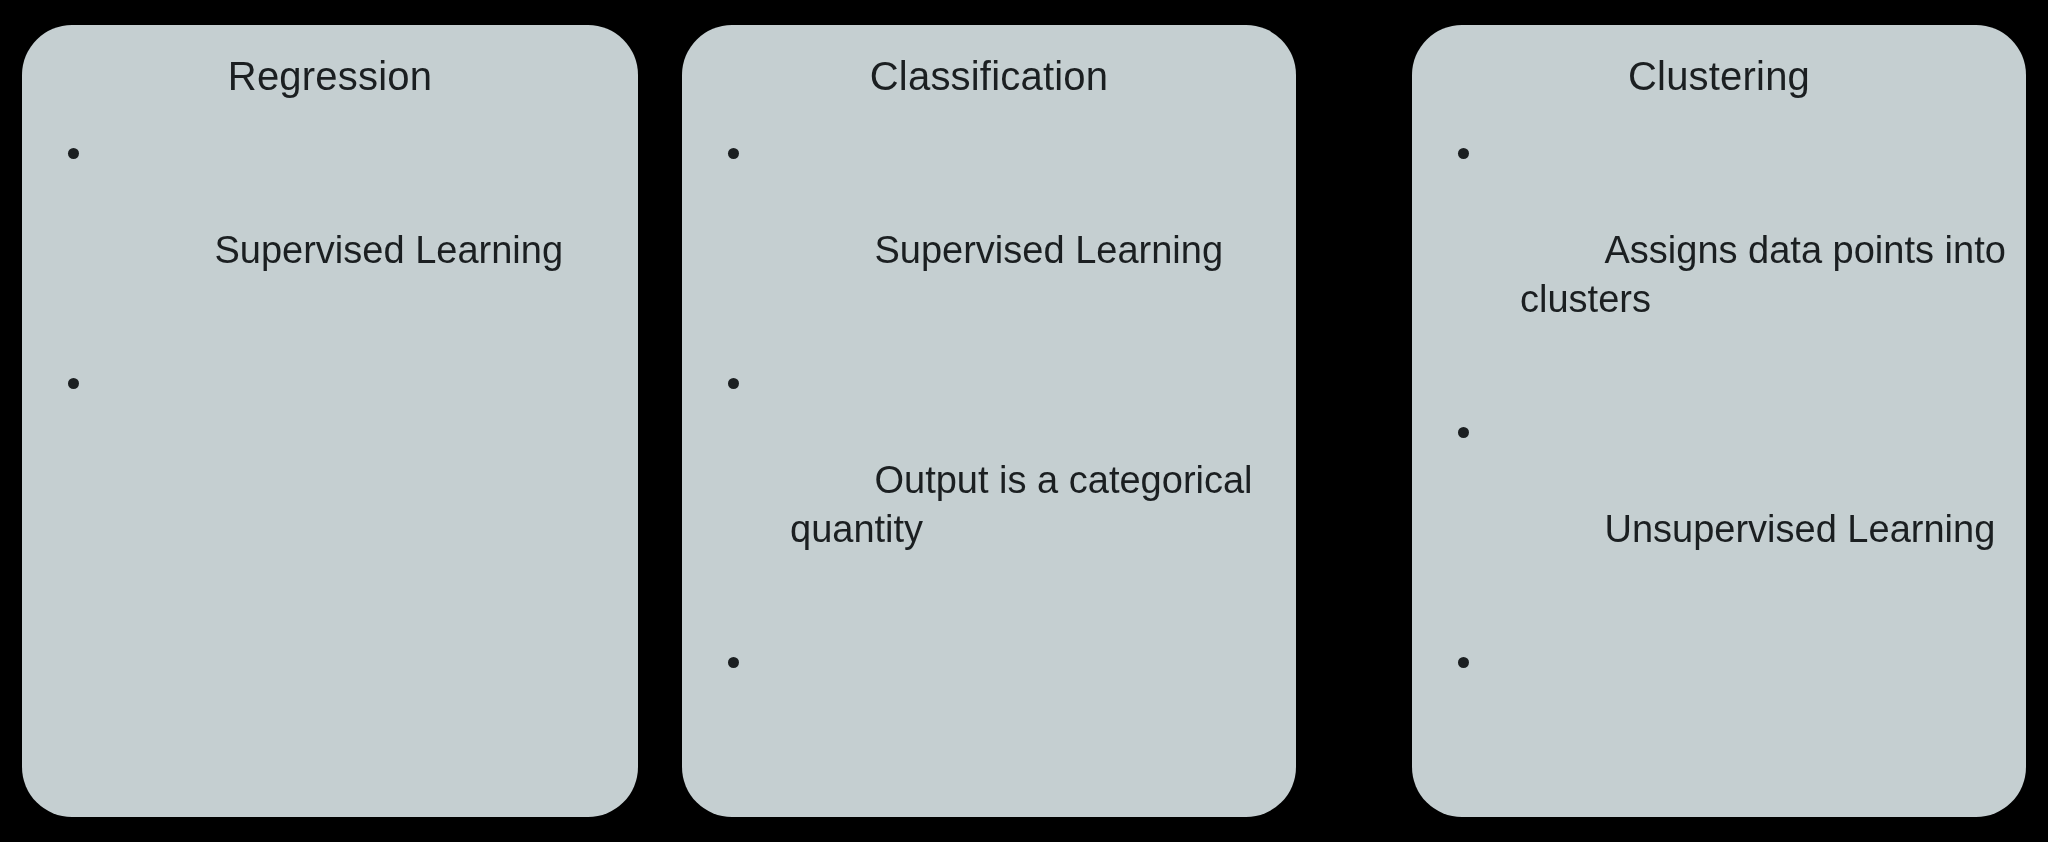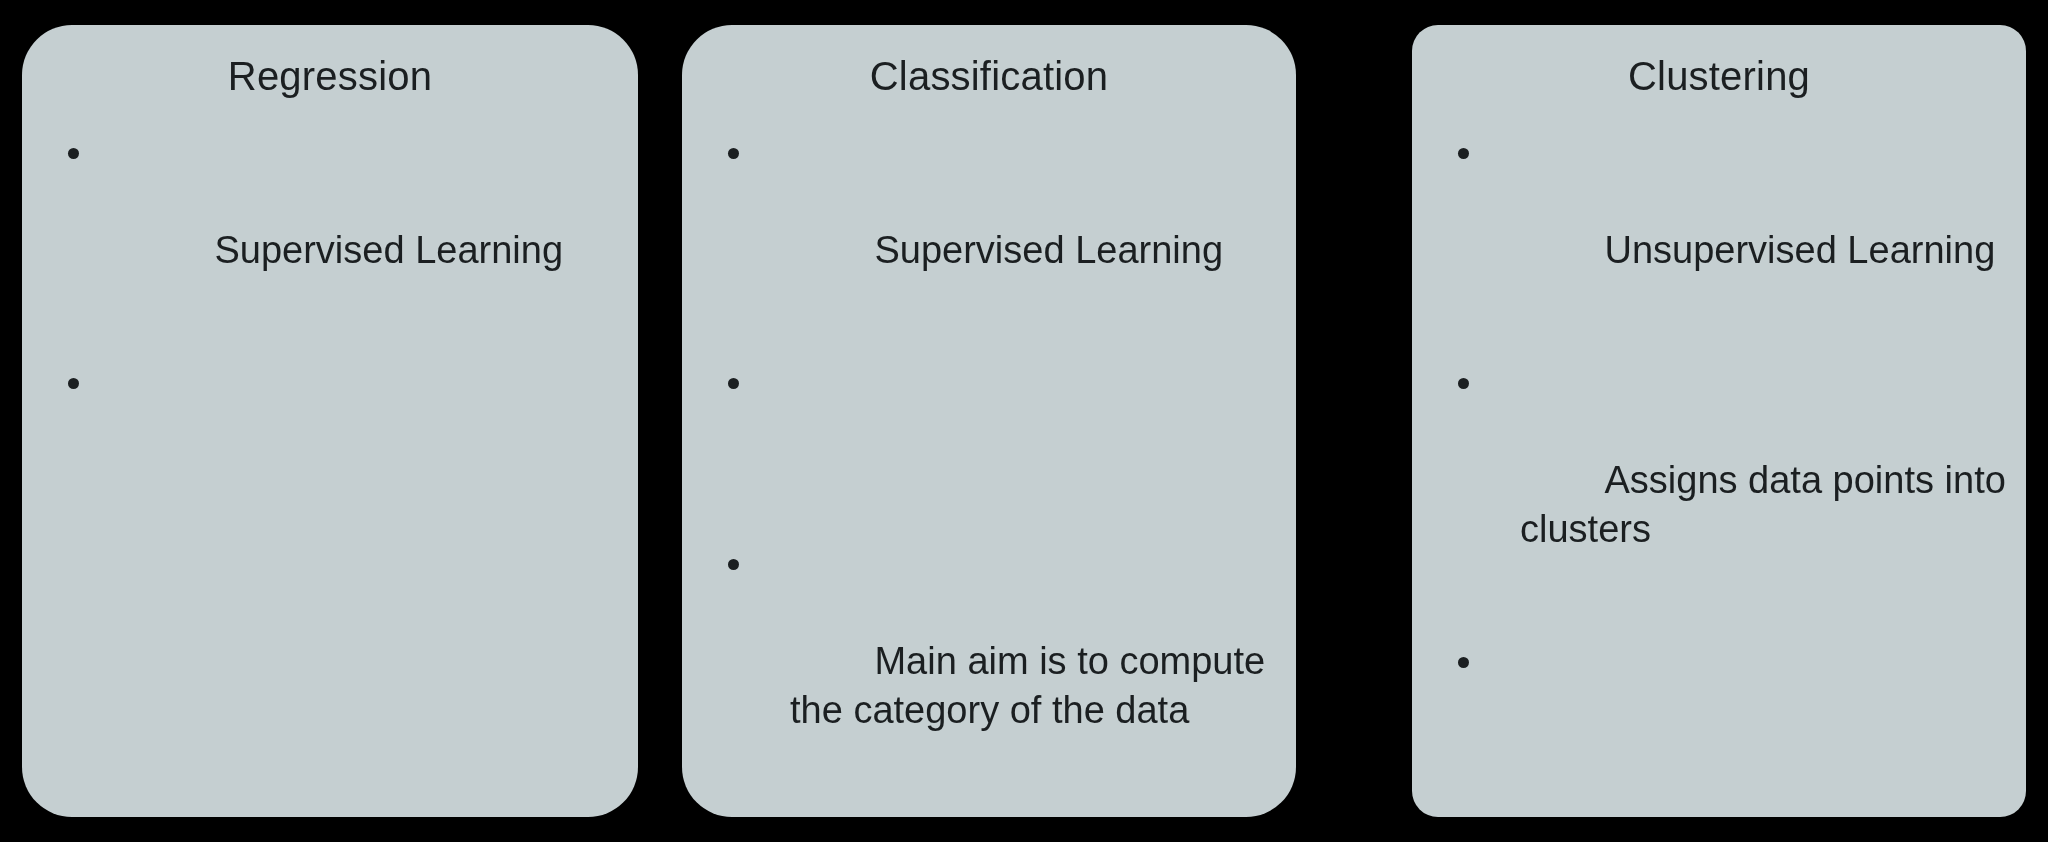--- a/index.html
+++ b/index.html
@@ -27,21 +27,21 @@
     height: 792px;
     background: #c5cfd1;
     border-radius: 50px;
     box-sizing: border-box;
     overflow: hidden;
   }
 
   
   .card-regression     { left: 22px;   width: 616px; }
   .card-classification { left: 682px;  width: 614px; }
-  .card-clustering     { left: 1412px; width: 614px; border-radius: 26px; }
+  .card-clustering     { left: 1412px; width: 614px; }
 
   .card-title {
     text-align: center;
     font-size: 40px;
     line-height: 1.1;
     color: #1b1f21;
     padding-top: 29px;
     letter-spacing: 0.2px;
     font-weight: 400;
   }
@@ -101,39 +101,39 @@
 
   <div class="card card-classification">
     <div class="card-title">Classification</div>
     <div class="bullet-list">
       <div class="bullet-item">
         <span class="dot"></span>
         <span>Supervised Learning</span>
       </div>
       <div class="bullet-item">
         <span class="dot"></span>
+        <span>Output is a categorical quantity</span>
       </div>
       <div class="bullet-item">
         <span class="dot"></span>
-        <span>Main aim is to compute the category of the data</span>
       </div>
 
     </div>
   </div>
 
   <div class="card card-clustering">
     <div class="card-title">Clustering</div>
     <div class="bullet-list">
       <div class="bullet-item">
         <span class="dot"></span>
-        <span>Unsupervised Learning</span>
+        <span>Assigns data points into clusters</span>
       </div>
       <div class="bullet-item">
         <span class="dot"></span>
-        <span>Assigns data points into clusters</span>
+        <span>Unsupervised Learning</span>
       </div>
       <div class="bullet-item">
         <span class="dot"></span>
       </div>
 
     </div>
   </div>
 
 </div>
 

